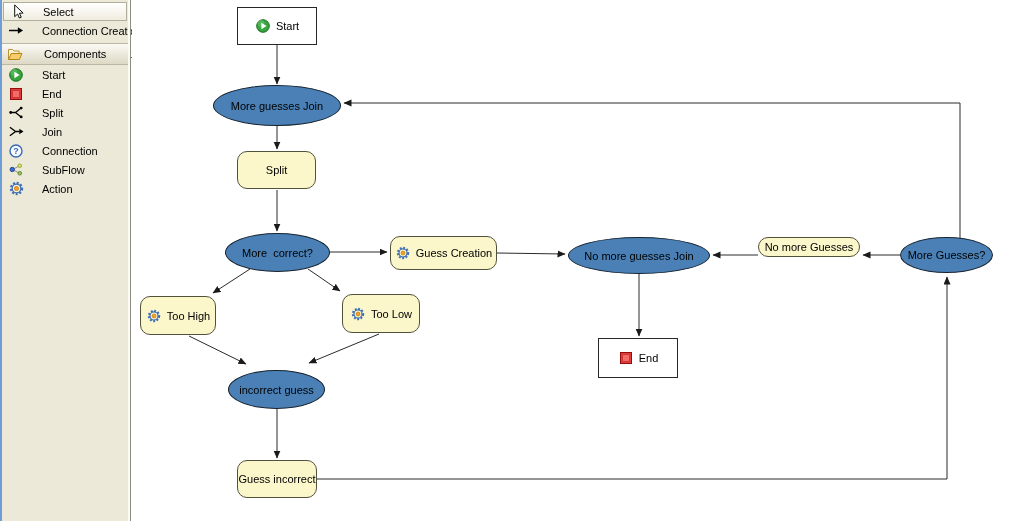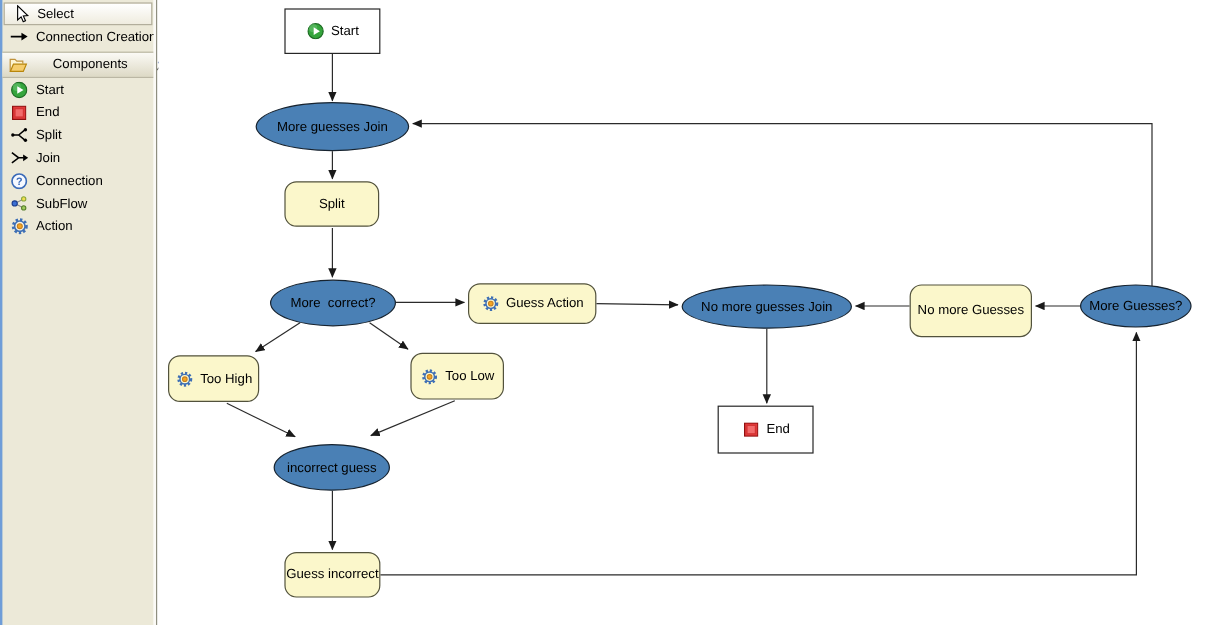--- a/index.html
+++ b/index.html
@@ -4,21 +4,21 @@
 <style>
   html,body{margin:0;padding:0;}
   body{font-family:"Liberation Sans","DejaVu Sans",sans-serif;}
   #app{position:relative;width:1019px;height:521px;background:#fff;overflow:hidden;font-size:11px;color:#000;}
 
   
   .palette{position:absolute;left:0;top:0;width:128px;height:521px;background:#ece9d8;
            border-left:2px solid #6f9dd8;box-sizing:border-box;}
   .palette-divider-gap{position:absolute;left:128px;top:0;width:2px;height:521px;background:#fbfaf6;}
   .palette-divider{position:absolute;left:130px;top:0;width:1px;height:521px;background:#8f8f80;}
-  .tool{height:19px;display:flex;align-items:center;gap:6px;padding-left:5px;margin:0 1px;
+  .tool{height:19px;display:flex;align-items:center;gap:18px;padding-left:5px;margin:0 1px;
         box-sizing:border-box;cursor:default;white-space:nowrap;}
   .tool.selected{background:linear-gradient(#ffffff,#efecdf);border:1px solid #b2ae9c;}
   .tools{padding-top:2px;}
   .group-header{height:20px;margin-top:3px;display:flex;align-items:center;gap:21px;padding:0 5px;
         background:linear-gradient(#fbfaf5,#ddd9c5);border-top:1px solid #bbb7a4;border-bottom:1px solid #bbb7a4;}
   .group-header .pin{margin-left:auto;}
   .icon16{width:16px;height:16px;flex:0 0 16px;display:flex;align-items:center;justify-content:center;}
   .lbl{white-space:pre;}
 
   
@@ -201,28 +201,28 @@
     </div>
 
     <div class="node rfg" style="left:258px;top:236px;width:107px;height:34px">
       <span class="icon16">
         <svg width="14" height="14" viewBox="0 0 16 16">
             <circle cx="8" cy="8" r="5.6" fill="none" stroke="#3e6fb5" stroke-width="3" stroke-dasharray="2 1.7"></circle>
             <circle cx="8" cy="8" r="4.6" fill="#fbf7cb" stroke="#3e6fb5" stroke-width="1.4"></circle>
             <circle cx="8" cy="8" r="2.2" fill="#f5a623" stroke="#c87f1d"></circle>
           </svg>
       </span>
-      <span class="lbl">Guess Action</span>
+      <span class="lbl">Guess Creation</span>
     </div>
 
     <div class="node ellipse" style="left:436px;top:237px;width:142px;height:37px">
       <span class="lbl">No more guesses Join</span>
     </div>
 
-    <div class="node rfg" style="left:626px;top:237px;width:102px;height:44px">
+    <div class="node rfg" style="left:626px;top:237px;width:102px;height:20px">
       <span class="lbl">No more Guesses</span>
     </div>
 
     <div class="node ellipse" style="left:768px;top:237px;width:93px;height:36px">
       <span class="lbl">More Guesses?</span>
     </div>
 
     <div class="node rfg" style="left:210px;top:294px;width:78px;height:39px">
       <span class="icon16">
         <svg width="14" height="14" viewBox="0 0 16 16">

